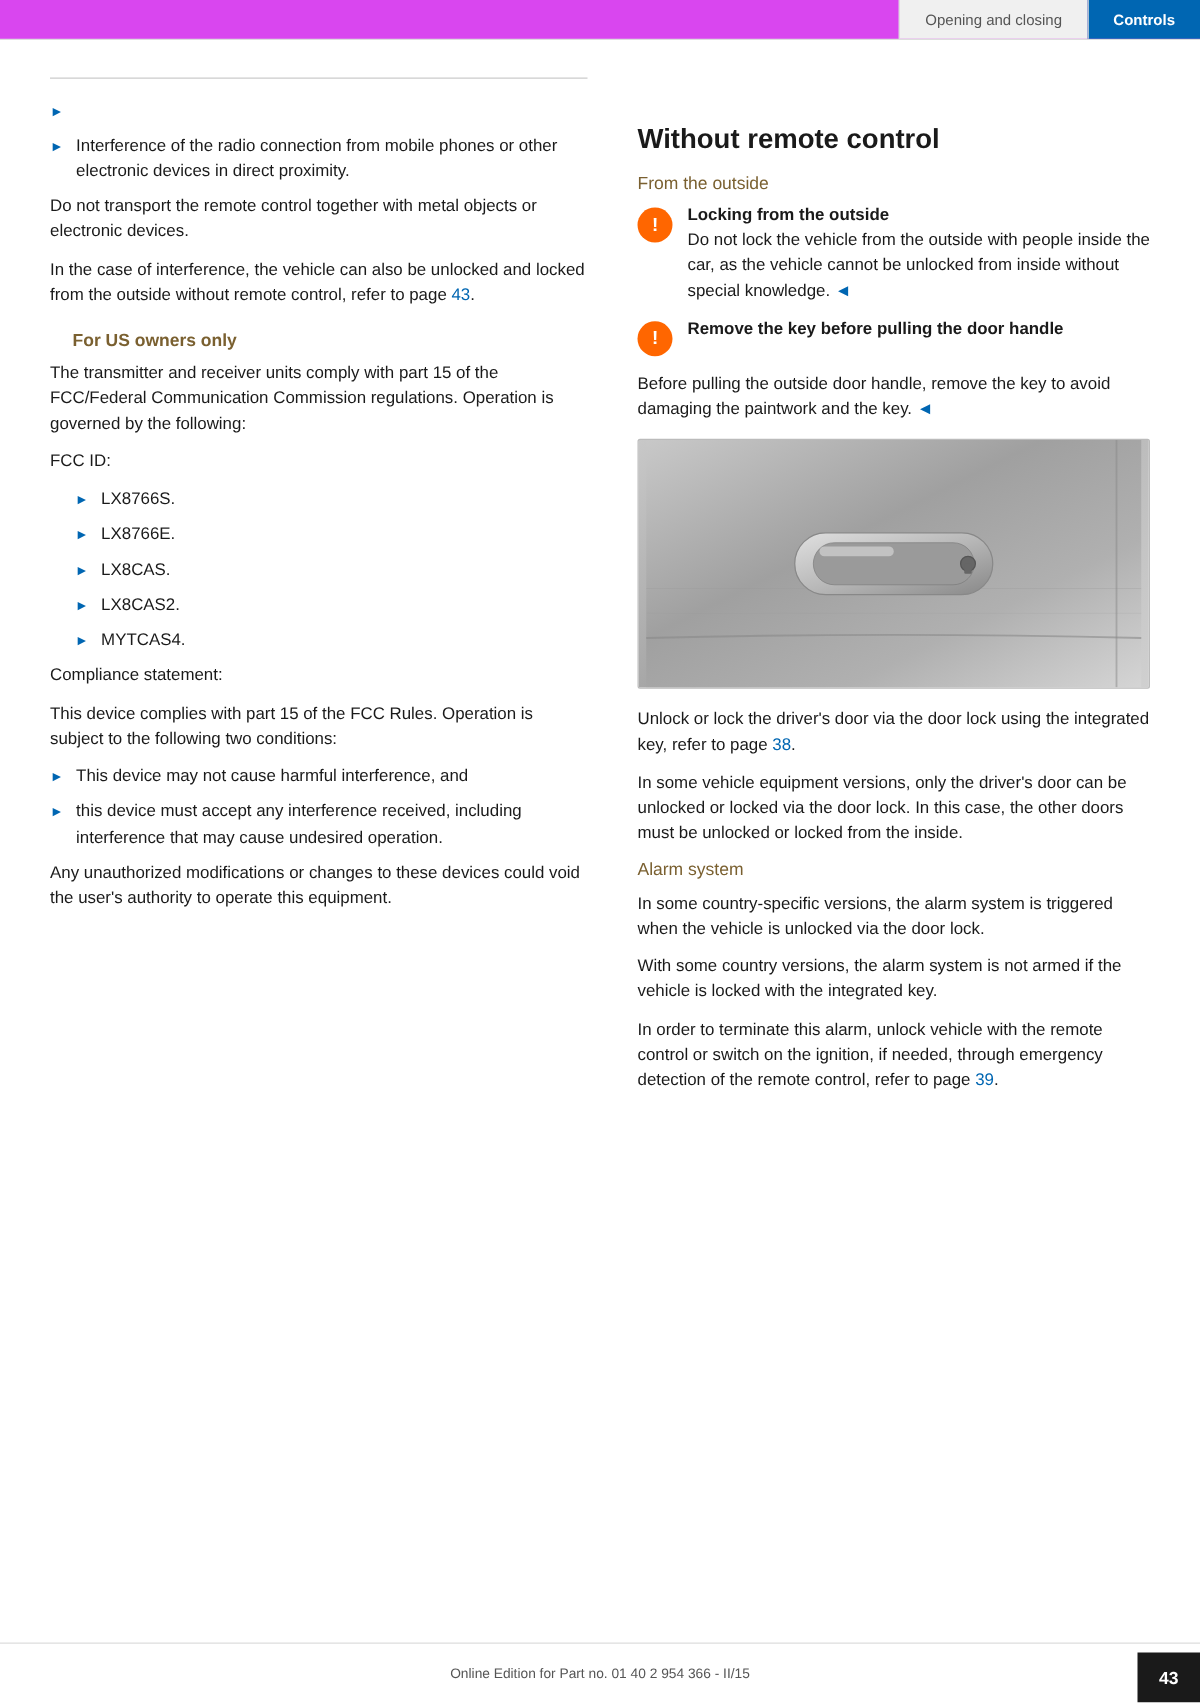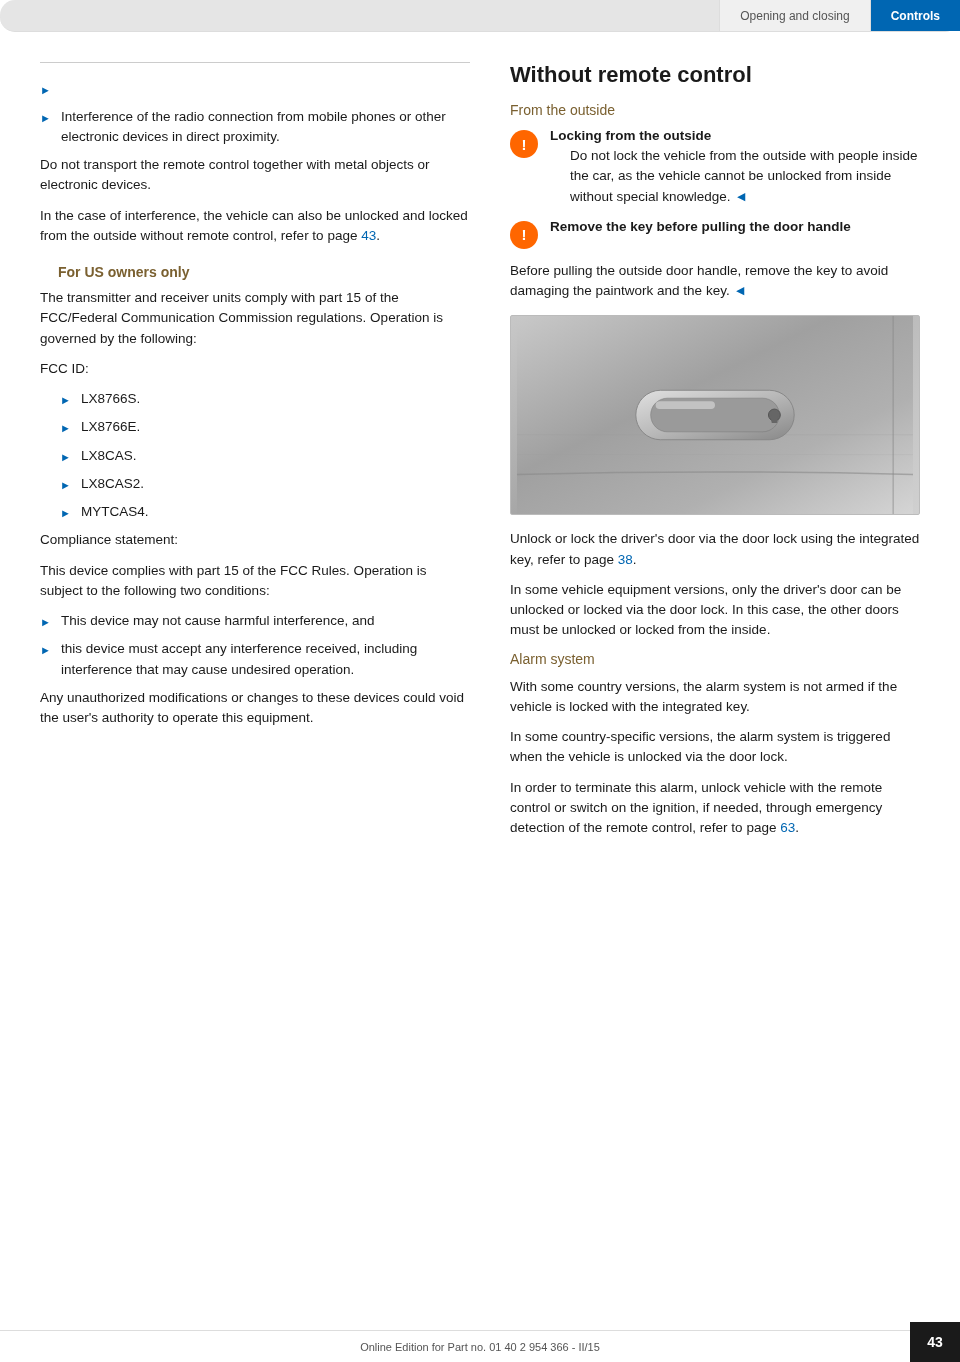--- a/index.html
+++ b/index.html
@@ -12,24 +12,23 @@
       font-size: 14px;
       color: #1a1a1a;
       position: relative;
     }
 
     
     .header-bar {
       display: flex;
       justify-content: flex-end;
       height: 32px;
-      background: #e5e5e5;
+      background: #d946ef;
       border-bottom: 1px solid #ddd;
       align-items: center;
-      border-radius: 15px;
     }
 
     .header-tabs {
       display: flex;
       height: 100%;
     }
 
     .header-tab {
       display: flex;
       align-items: center;
@@ -99,20 +98,21 @@
       margin-bottom: 8px;
       margin-left: 18px;
     }
 
     
     .main-title {
       font-size: 22px;
       font-weight: bold;
       color: #1a1a1a;
       margin-bottom: 14px;
+      margin-top: 36px;
     }
 
     
     .sub-heading {
       color: #7a6030;
       font-size: 14px;
       font-weight: normal;
       margin-bottom: 10px;
       margin-top: 4px;
     }
@@ -146,21 +146,20 @@
 
     .warning-title {
       font-weight: bold;
       font-size: 13.5px;
       margin-bottom: 3px;
     }
 
     .warning-text {
       font-size: 13.5px;
       line-height: 1.5;
-      margin-left: 20px;
     }
 
     
     .car-image {
       width: 100%;
       height: 200px;
       background: linear-gradient(135deg, #c8c8c8 0%, #a0a0a0 40%, #b8b8b8 60%, #d0d0d0 100%);
       border: 1px solid #bbb;
       margin: 14px 0;
       border-radius: 2px;
@@ -179,21 +178,21 @@
       color: #0066b2;
       text-decoration: none;
     }
 
     
     .footer {
       position: absolute;
       bottom: 0;
       left: 0;
       right: 0;
-      height: 32px;
+      height: 48px;
       background: #ffffff;
       border-top: 1px solid #ddd;
       display: flex;
       align-items: center;
       justify-content: center;
       gap: 10px;
       font-size: 11px;
       color: #555;
     }
 
@@ -372,26 +371,26 @@
 
     <p class="paragraph">
       <span>Unlock or lock the driver's door via the door lock using the integrated key, refer to page</span>
       <span class="link">38</span><span>.</span>
     </p>
 
     <p class="paragraph">In some vehicle equipment versions, only the driver's door can be unlocked or locked via the door lock. In this case, the other doors must be unlocked or locked from the inside.</p>
 
     <div class="sub-heading">Alarm system</div>
 
+    <p class="paragraph">In some country-specific versions, the alarm system is triggered when the vehicle is unlocked via the door lock.</p>
     <p class="paragraph">With some country versions, the alarm system is not armed if the vehicle is locked with the integrated key.</p>
-    <p class="paragraph">In some country-specific versions, the alarm system is triggered when the vehicle is unlocked via the door lock.</p>
 
     <p class="paragraph">
       <span>In order to terminate this alarm, unlock vehicle with the remote control or switch on the ignition, if needed, through emergency detection of the remote control, refer to page</span>
-      <span class="link">63</span><span>.</span>
+      <span class="link">39</span><span>.</span>
     </p>
   </div>
 
 </div>
 
 <div class="footer">
   <span>Online Edition for Part no. 01 40 2 954 366 - II/15</span>
   <div class="page-number-box">43</div>
 </div>
 

